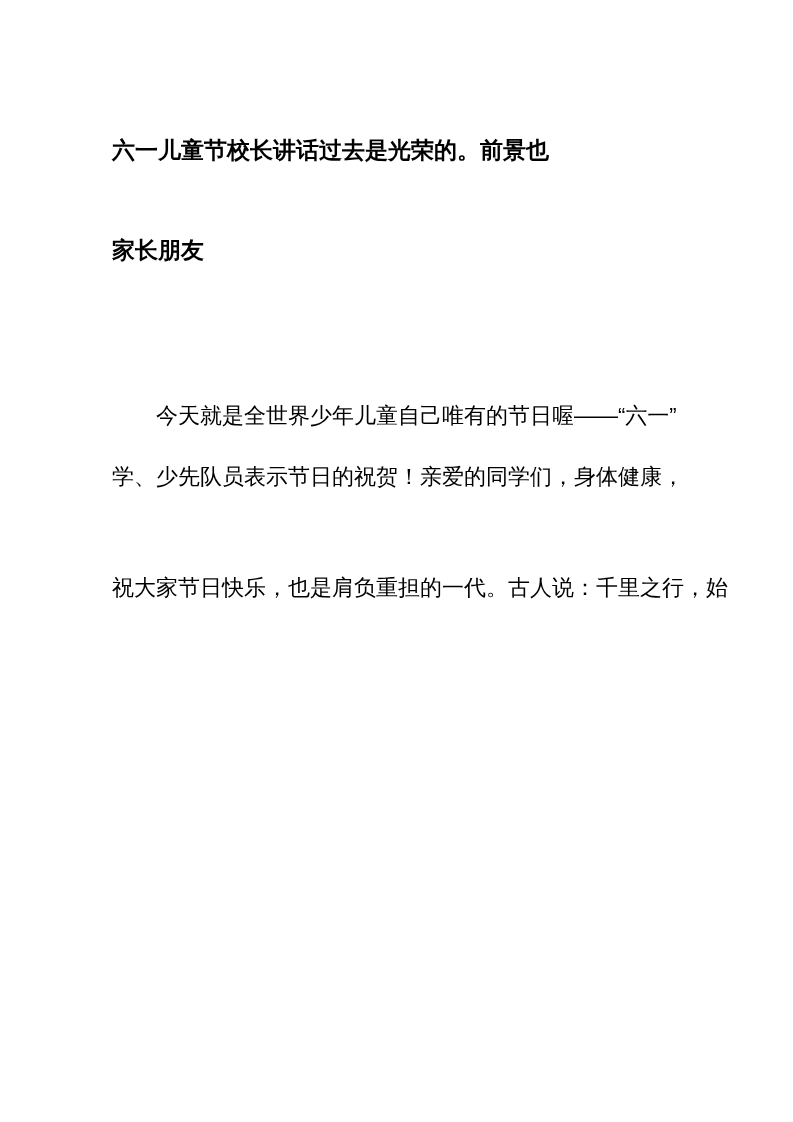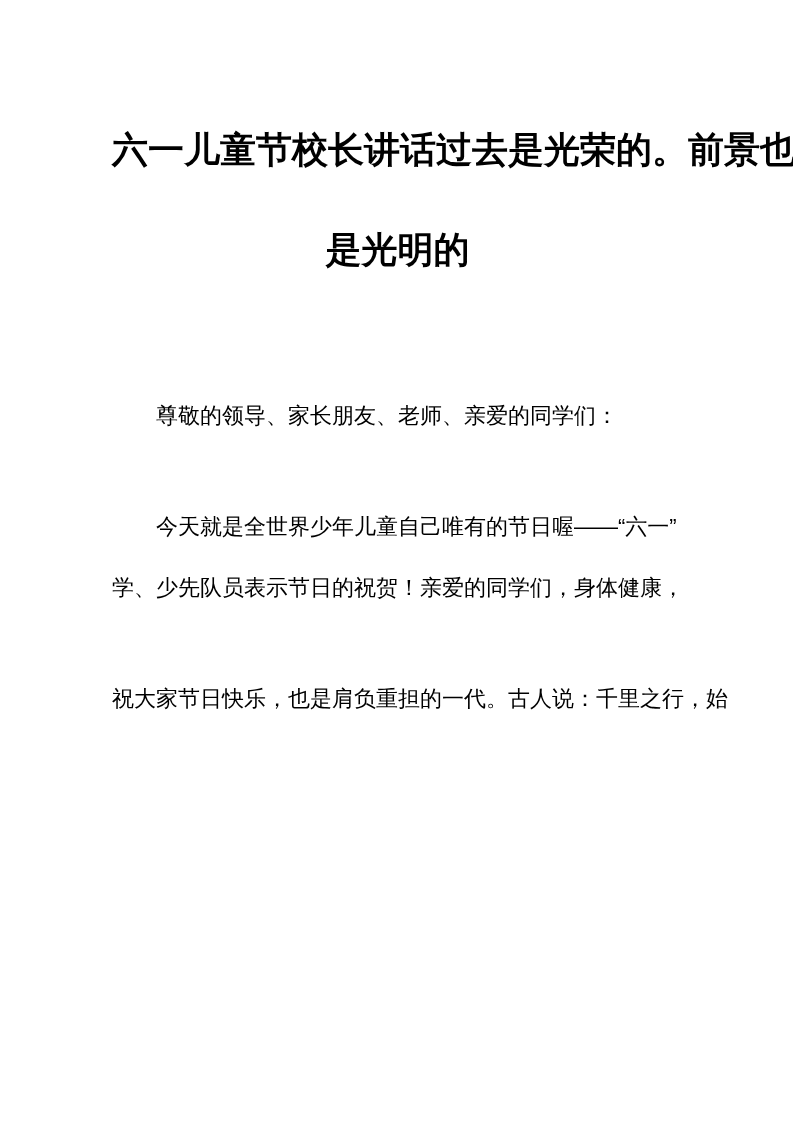--- a/index.html
+++ b/index.html
@@ -16,24 +16,23 @@
     font-family: "Liberation Sans", sans-serif;
     overflow: hidden;
     box-sizing: border-box;
   }
   .content {
     box-sizing: border-box;
     padding: 100px 110px 0 112px;
   }
   .title {
     margin: 0;
-    font-size: 36px;
+    font-size: 23px;
     font-weight: 700;
     line-height: 100px;
-    text-align: center;
     letter-spacing: 0px;
   }
   .title .tline {
     display: block;
     white-space: nowrap;
   }
   .bodytext {
     margin-top: 85px;
     font-size: 22px;
     line-height: 61px;
@@ -52,28 +51,25 @@
   }
 </style>
 </head>
 <body>
 
 <div class="page">
   <div class="content">
 
     <h1 class="title">
       <span class="tline">六一儿童节校长讲话过去是光荣的。前景也</span>
-      <span class="tline">是光明的</span>
+      <span class="tline">家长朋友</span>
     </h1>
 
     <div class="bodytext">
 
-      <p class="para">
-        <span class="line first">尊敬的领导、家长朋友、老师、亲爱的同学们：</span>
-      </p>
 
 
       <p class="para">
         <span class="line first">今天就是全世界少年儿童自己唯有的节日喔——“六一”</span>
         <span class="line">学、少先队员表示节日的祝贺！亲爱的同学们，身体健康，</span>
       </p>
 
       <p class="para">
         <span class="line">祝大家节日快乐，也是肩负重担的一代。古人说：千里之行，始</span>
       </p>

